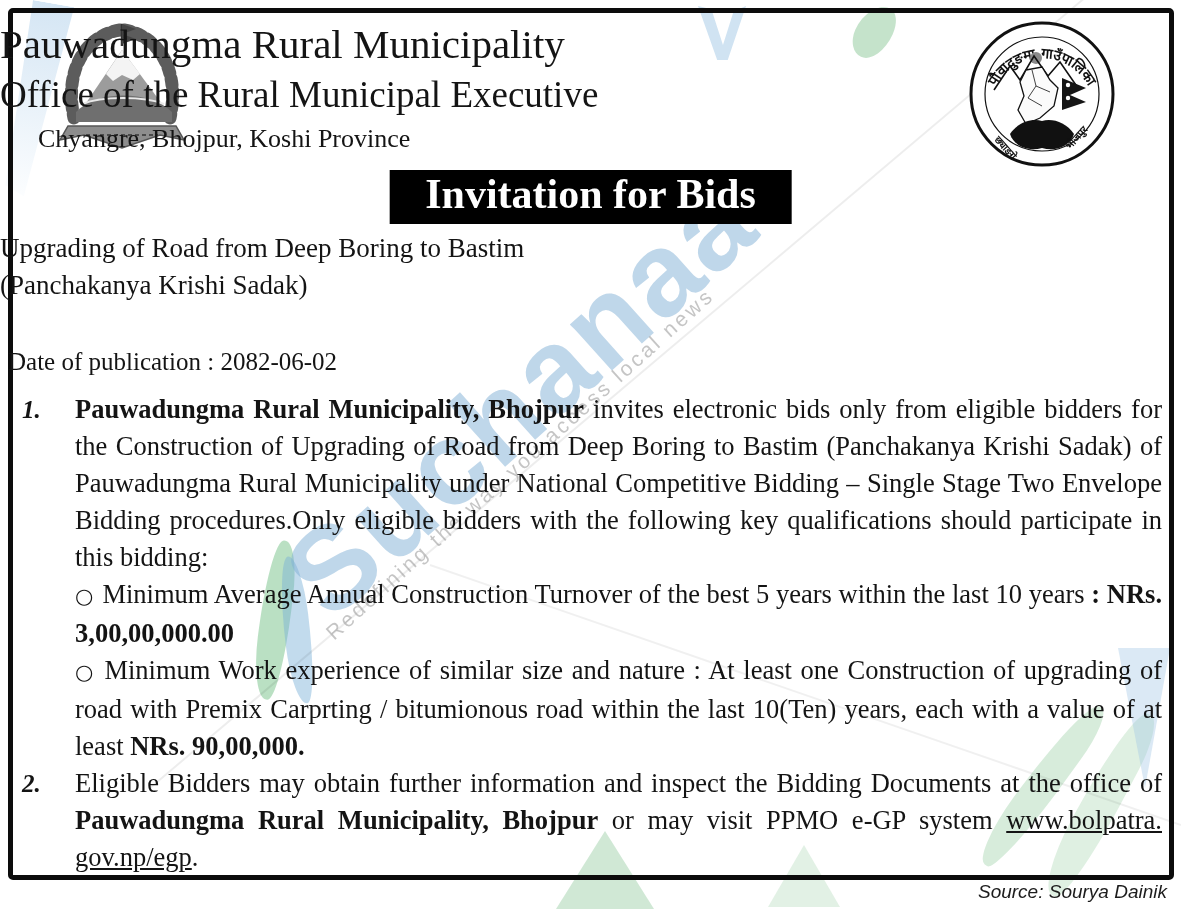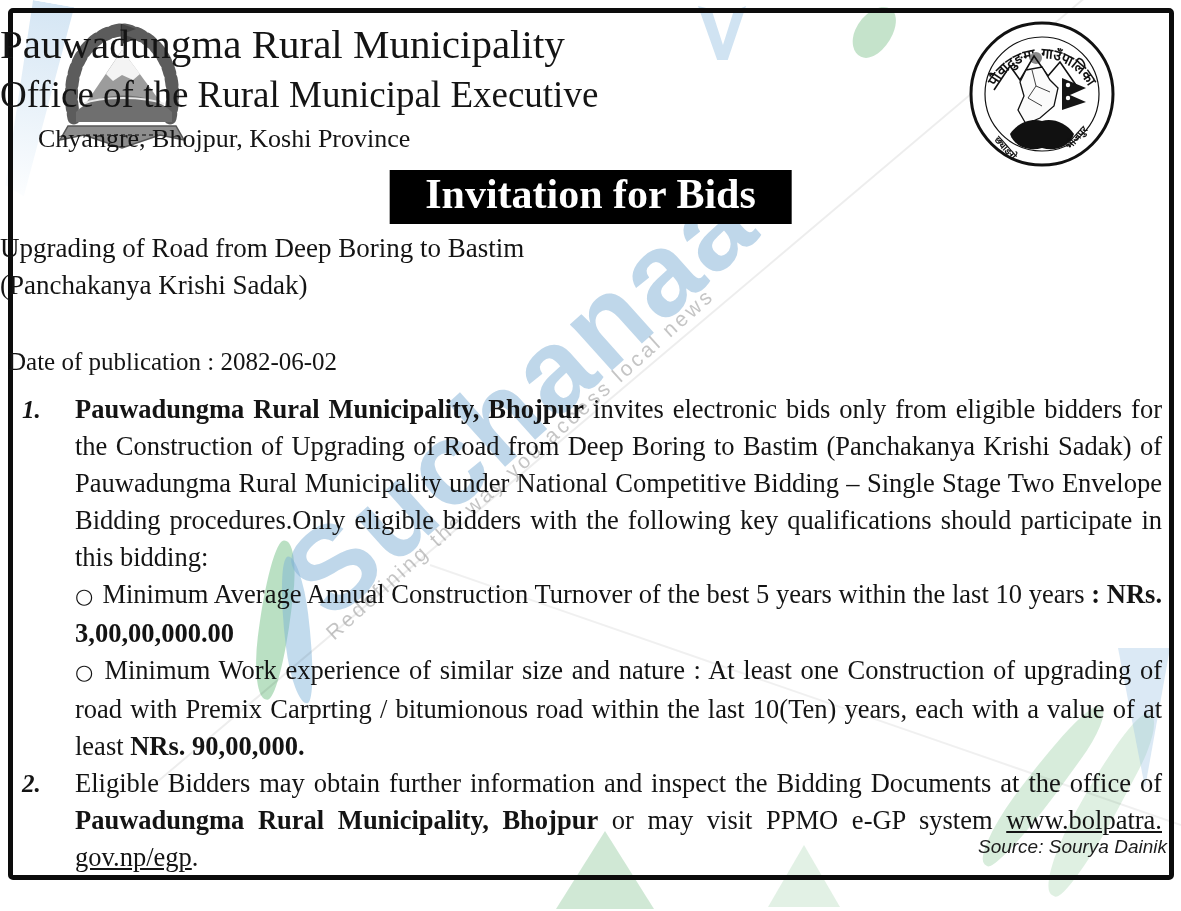--- a/index.html
+++ b/index.html
@@ -58,21 +58,21 @@
   .bodytext{position:absolute;left:22px;top:391px;width:1140px;z-index:2;
             font-size:26.5px;line-height:37px;text-align:justify;}
   .item{display:grid;grid-template-columns:53px 1fr;}
   .item .num{font-weight:bold;font-style:italic;font-size:25px;text-align:left;}
   .item p{margin:0;}
   .b{font-weight:bold;margin-top:32px;}
   .bullet-marker{font-family:"DejaVu Sans",sans-serif;font-size:21px;margin-right:9px;}
   .link{text-decoration:underline;}
 
   
-  .source{position:absolute;top:836px;right:14px;z-index:2;font-family:"Liberation Sans",sans-serif;
+  .source{position:absolute;top:881px;right:14px;z-index:2;font-family:"Liberation Sans",sans-serif;
           font-style:italic;font-size:19px;color:#1c1c1c;}
 
   
   .logo{position:absolute;z-index:2;}
   .logo-left{left:52px;top:16px;}
   .logo-right{left:966px;top:18px;}
 </style>
 </head>
 <body>
 

